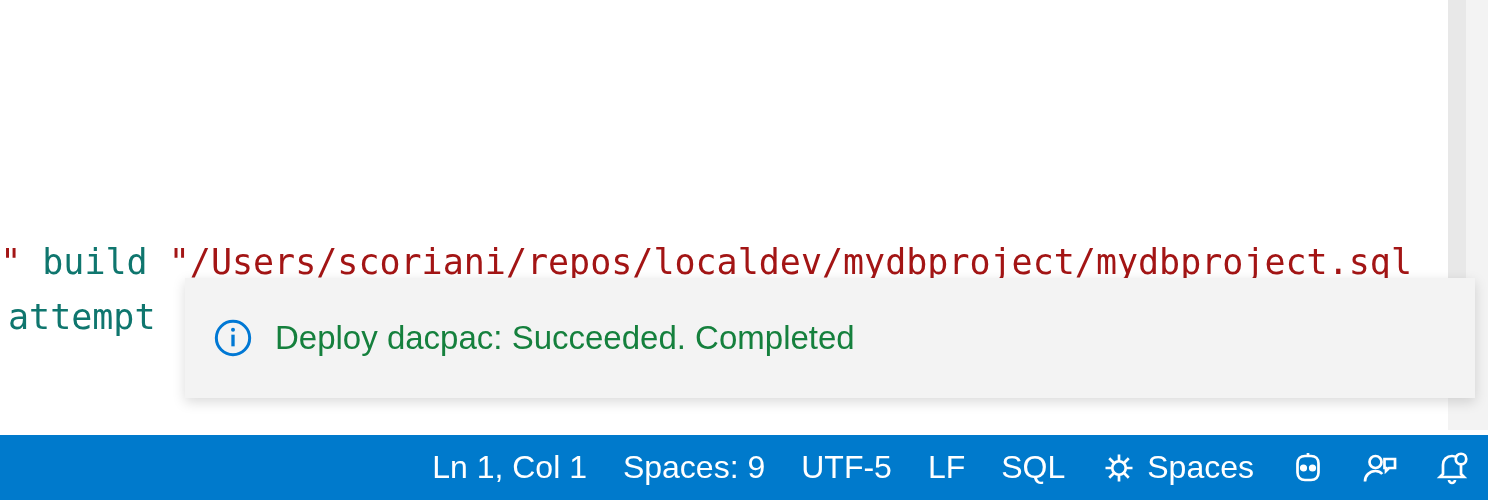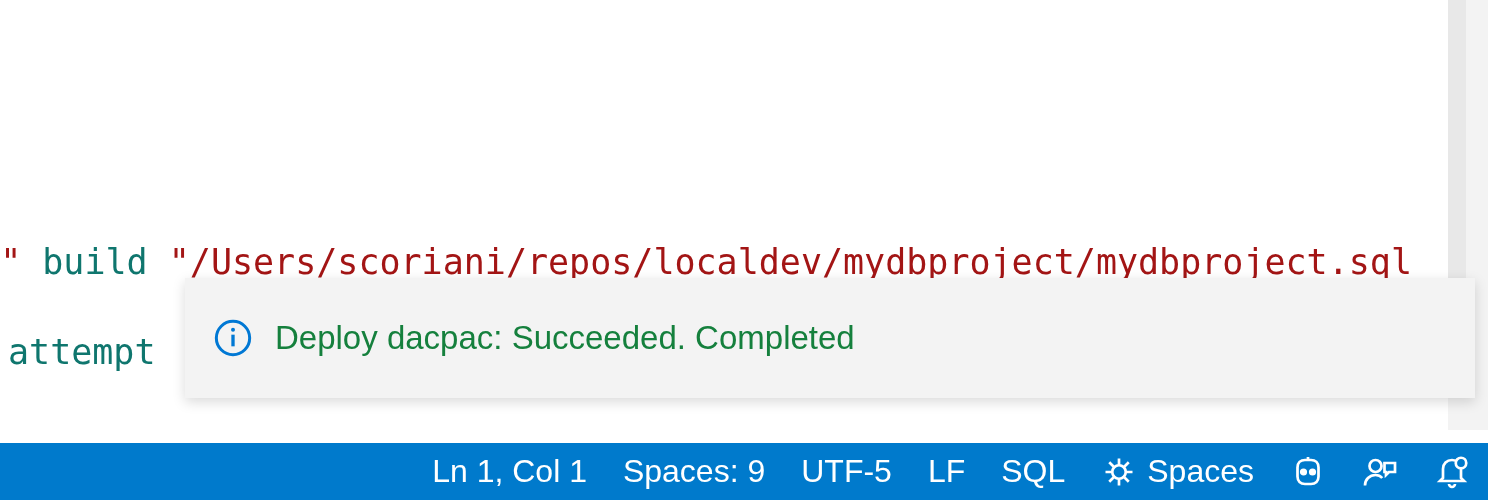--- a/index.html
+++ b/index.html
@@ -31,21 +31,20 @@
       white-space: nowrap;
       position: absolute;
     }
     .code-line-1 {
       top: 236px;
       left: -42px;
     }
     .code-line-2 {
       top: 291px;
       left: 8px;
-      margin-top: 35px;
     }
     .str-red {
       color: #a31515;
     }
     .txt-black {
       color: #0f766e;
     }
     .scrollbar-right {
       position: absolute;
       right: 0;
@@ -87,21 +86,21 @@
     .notification-text {
       font-size: 33px;
       color: #15803d;
       font-weight: 400;
     }
     .status-bar {
       position: absolute;
       bottom: 0;
       left: 0;
       right: 0;
-      height: 57px;
+      height: 65px;
       background: #007acc;
       display: flex;
       align-items: center;
       color: #ffffff;
       font-size: 32px;
       padding: 0 18px 0 0;
     }
     .status-left {
       flex: 1;
     }

